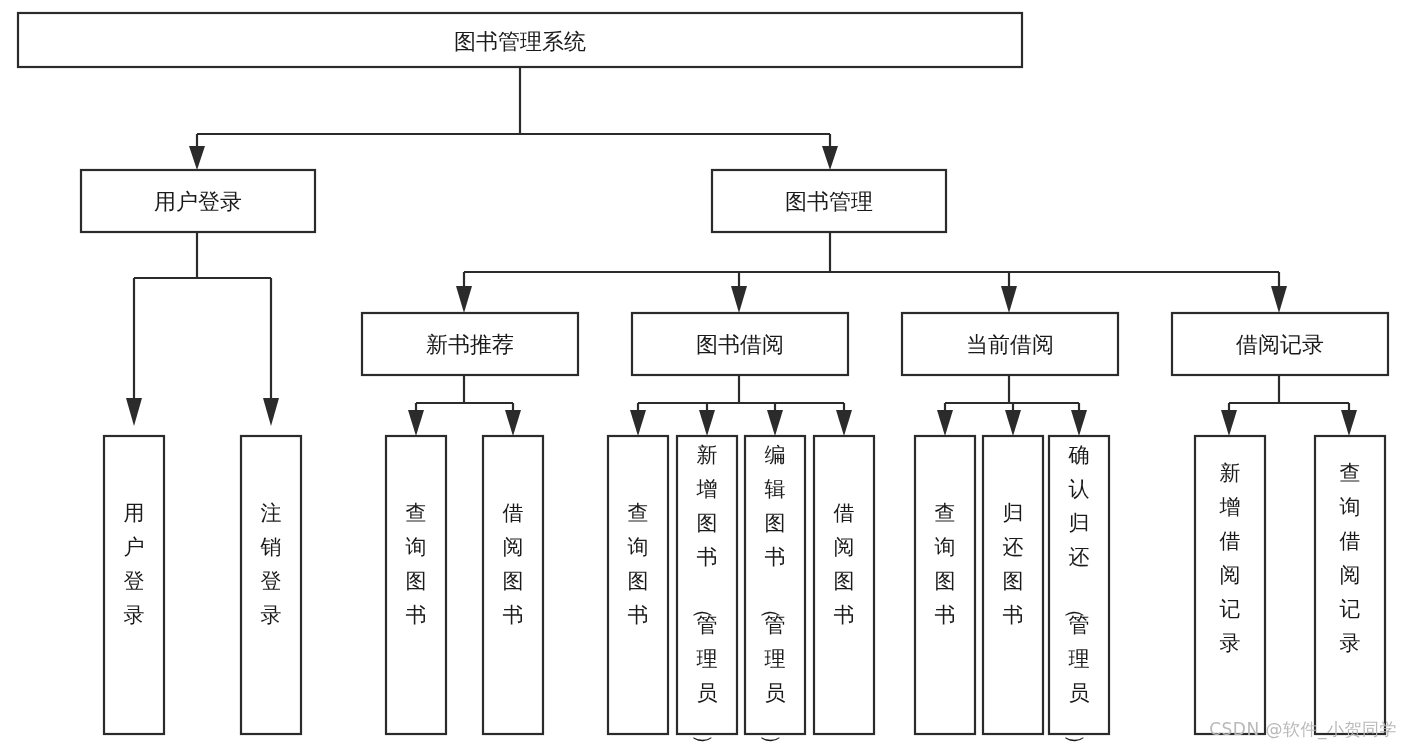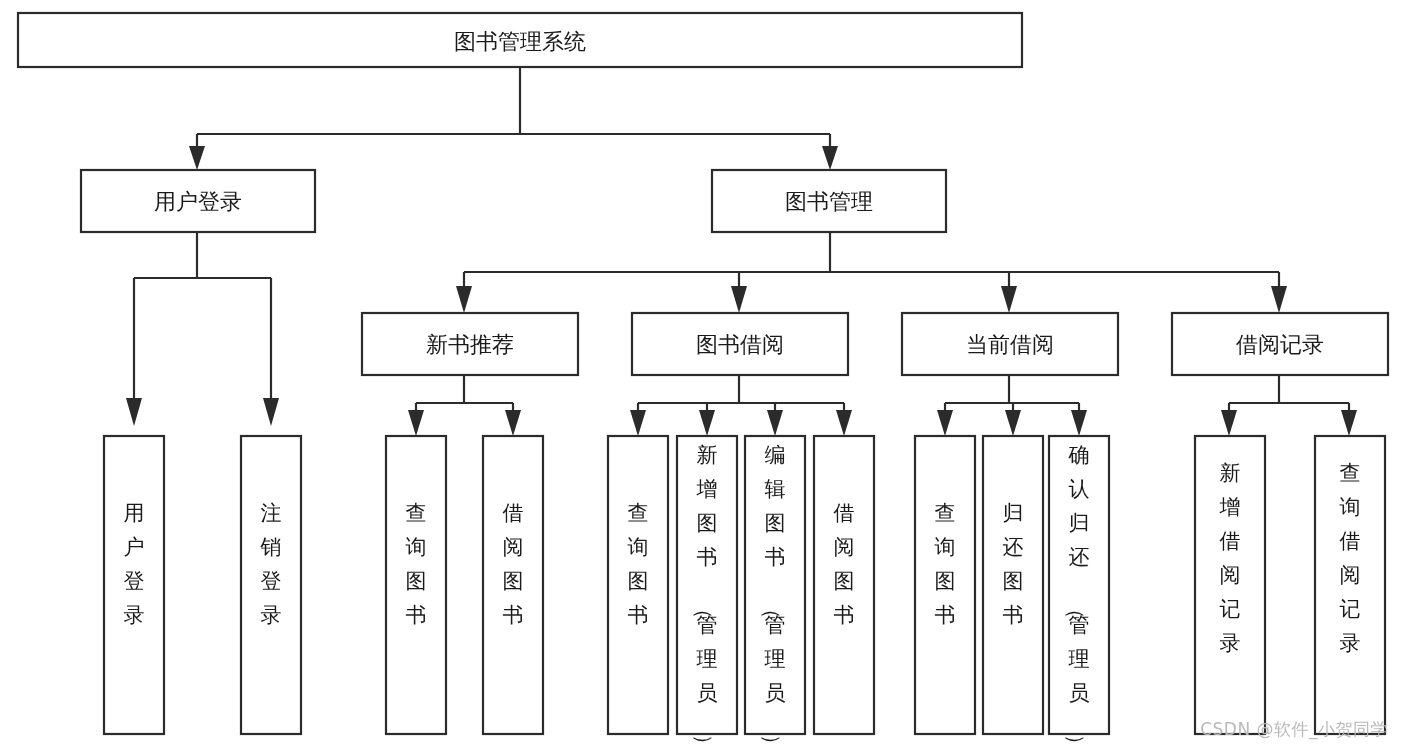--- a/index.html
+++ b/index.html
@@ -44,21 +44,21 @@
     stroke: #2b2b2b;
     stroke-width: 2.2;
     fill: none;
   }
   .edge-head {
     fill: #2b2b2b;
     stroke: none;
   }
   .watermark {
     position: absolute;
-    right: 17px;
+    right: 8px;
     bottom: 6px;
     font-size: 17px;
     color: #b9b9b9;
     font-family: "DejaVu Sans", "Liberation Sans", sans-serif;
     white-space: nowrap;
     letter-spacing: 0.5px;
     pointer-events: none;
   }
 </style>
 </head>

